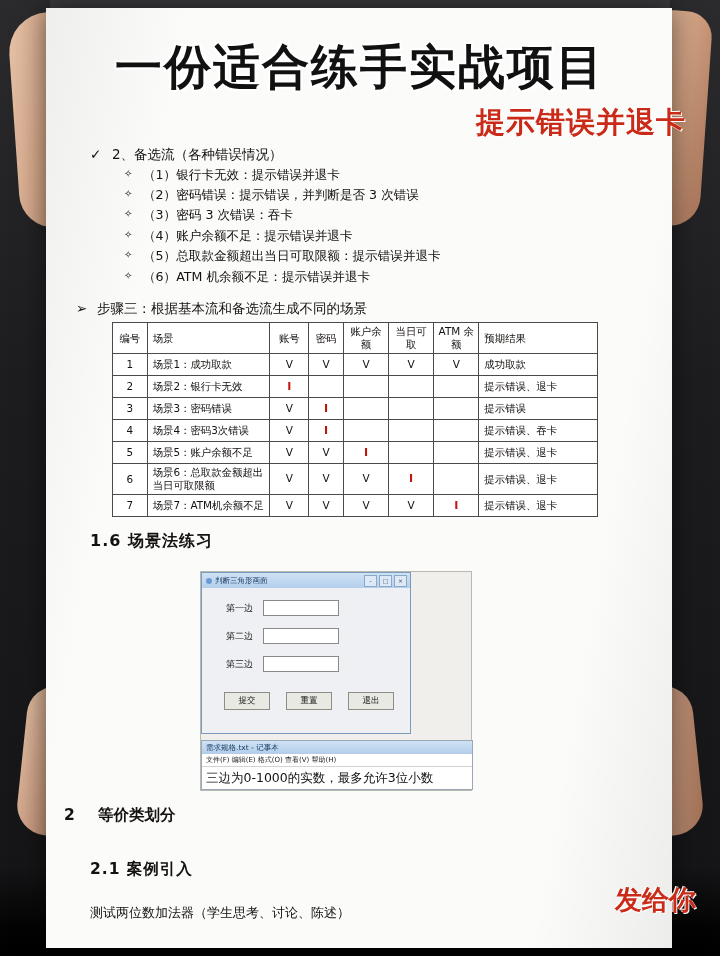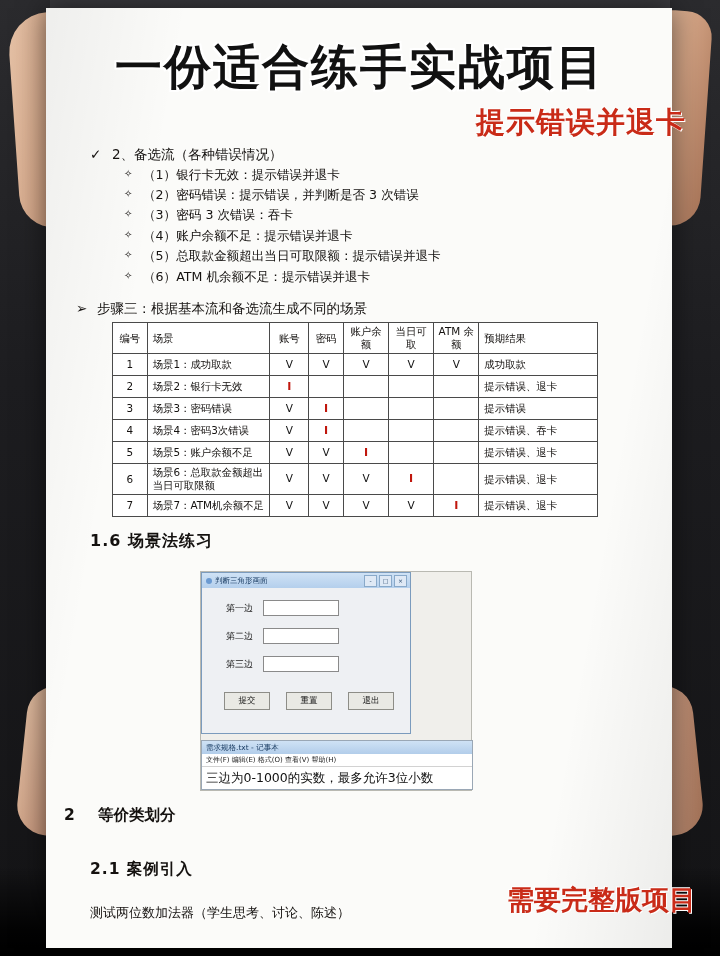--- a/index.html
+++ b/index.html
@@ -503,14 +503,14 @@
       <span class="num">2</span><span>等价类划分</span>
     </div>
     <div class="h-2_1">2.1  案例引入</div>
     <div class="body-line">测试两位数加法器（学生思考、讨论、陈述）</div>
   </div>
 </div>
 
 <div class="headline">一份适合练手实战项目</div>
 <div class="subheadline">提示错误并退卡</div>
 <div class="cta">
-  <div>需要完整版项目</div>
+  <div>发给你</div>
 </div>
 
 </body></html>

